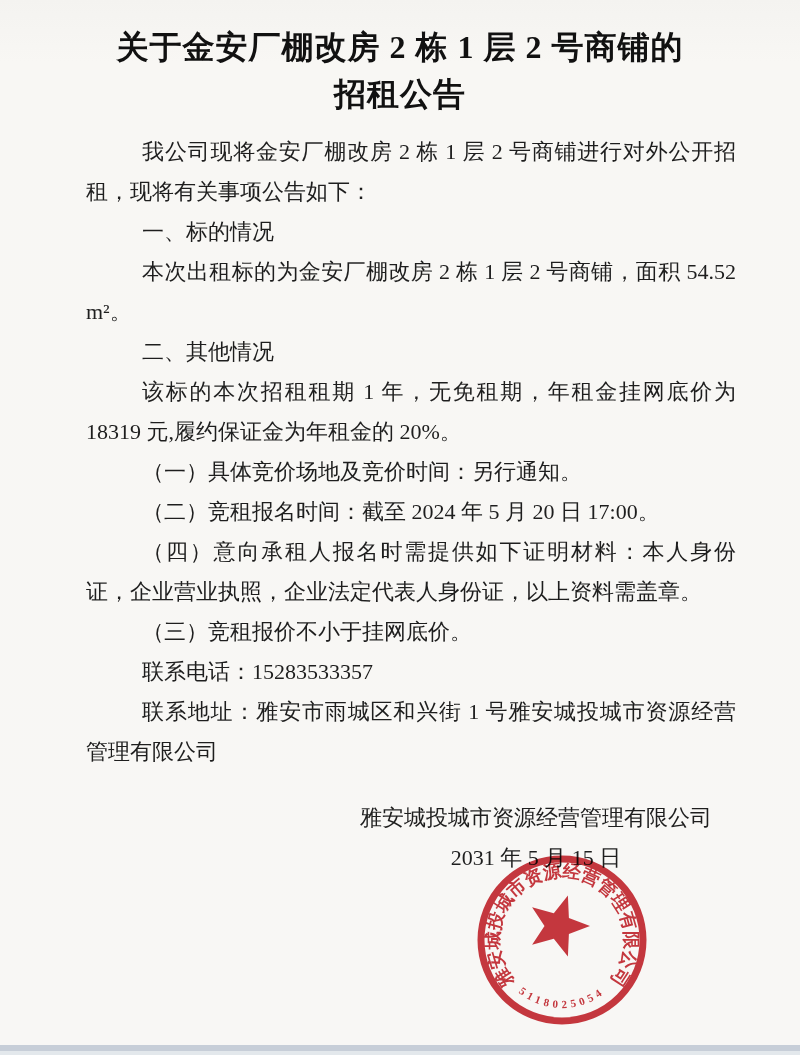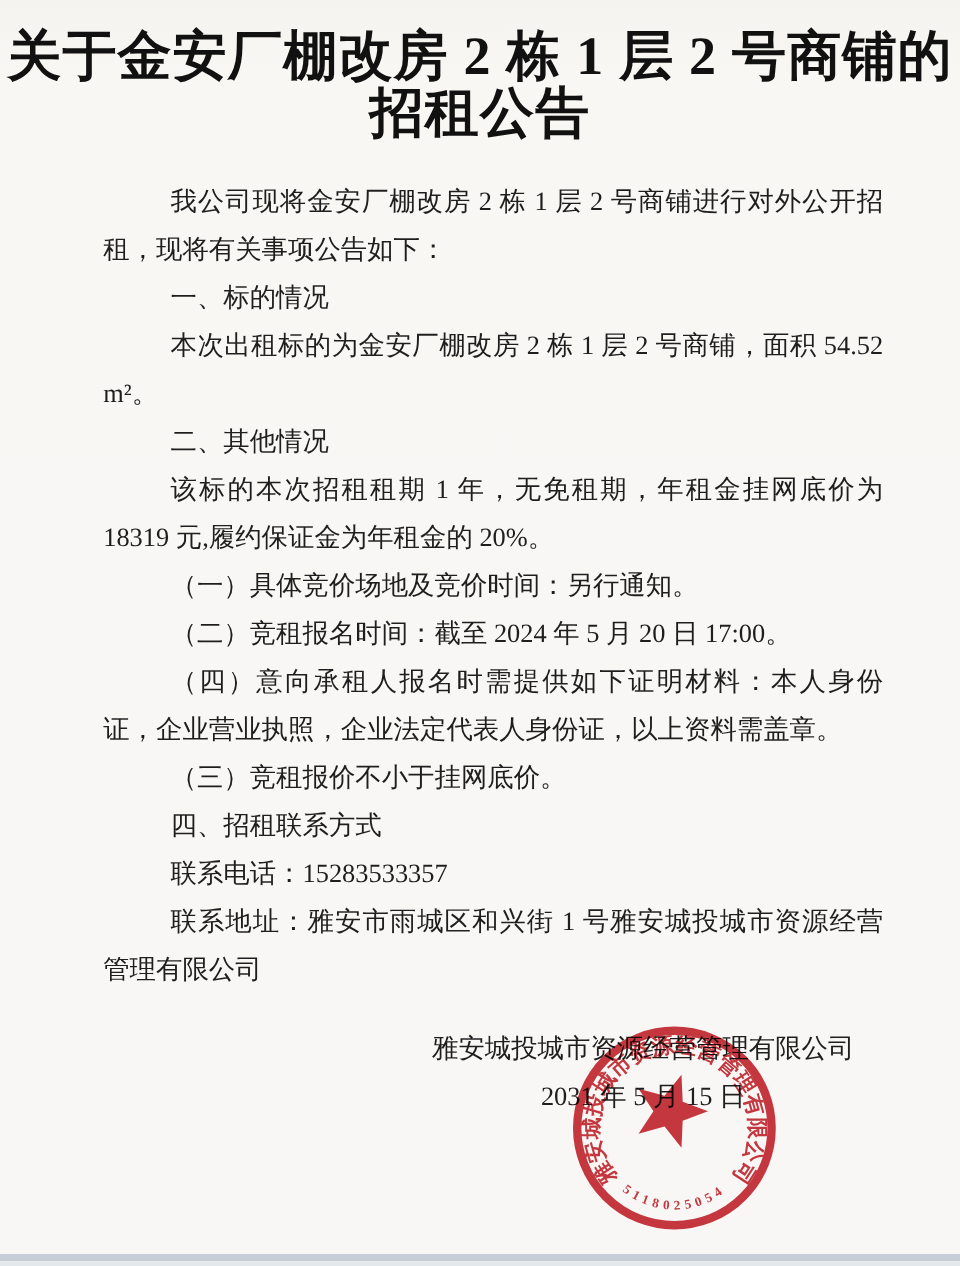--- a/index.html
+++ b/index.html
@@ -8,28 +8,28 @@
     width: 800px;
     height: 1055px;
     background: linear-gradient(180deg, #f4f3f0 0%, #f8f7f4 6%, #f8f7f5 100%);
     overflow: hidden;
     font-family: "Liberation Serif", "DejaVu Serif", serif;
     color: #1e1e1e;
   }
   .title {
     padding-top: 24px;
     text-align: center;
-    font-size: 45px;
+    font-size: 32px;
     line-height: 47px;
     font-weight: bold;
     color: #111;
     letter-spacing: 1px;
   }
   .doc-body {
-    margin-top: 30px;
+    margin-top: 14px;
     padding: 0 64px 0 86px;
   }
   .para-body, .para-heading {
     margin: 0;
     font-size: 22px;
     line-height: 40px;
     text-indent: 2.55em;
     text-align: justify;
   }
   .signature {
@@ -79,21 +79,20 @@
   <div class="doc-body" id="doc-body">
       <p class="para-body">我公司现将金安厂棚改房 2 栋 1 层 2 号商铺进行对外公开招租，现将有关事项公告如下：</p>
       <p class="para-heading">一、标的情况</p>
       <p class="para-body">本次出租标的为金安厂棚改房 2 栋 1 层 2 号商铺，面积 54.52 m²。</p>
       <p class="para-heading">二、其他情况</p>
       <p class="para-body">该标的本次招租租期 1 年，无免租期，年租金挂网底价为 18319 元,履约保证金为年租金的 20%。</p>
       <p class="para-body">（一）具体竞价场地及竞价时间：另行通知。</p>
       <p class="para-body">（二）竞租报名时间：截至 2024 年 5 月 20 日 17:00。</p>
       <p class="para-body">（四）意向承租人报名时需提供如下证明材料：本人身份证，企业营业执照，企业法定代表人身份证，以上资料需盖章。</p>
       <p class="para-body">（三）竞租报价不小于挂网底价。</p>
-      <p class="para-heading">四、招租联系方式</p>
       <p class="para-body">联系电话：15283533357</p>
       <p class="para-body">联系地址：雅安市雨城区和兴街 1 号雅安城投城市资源经营管理有限公司</p>
     </div>
 
   <div class="signature">
     <div>雅安城投城市资源经营管理有限公司</div>
     <div>2031 年 5 月 15 日</div>
   </div>
 
   <svg class="seal" viewBox="-100 -100 200 200" aria-hidden="true">

